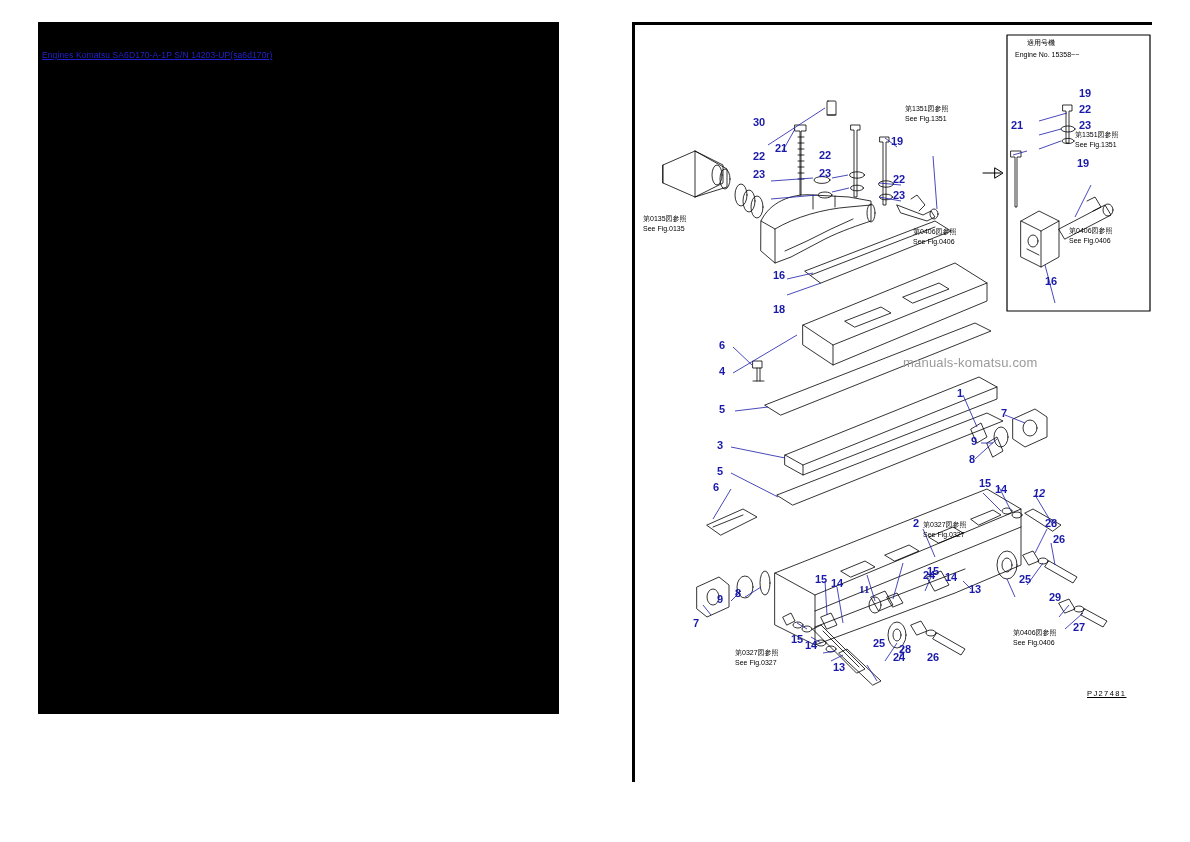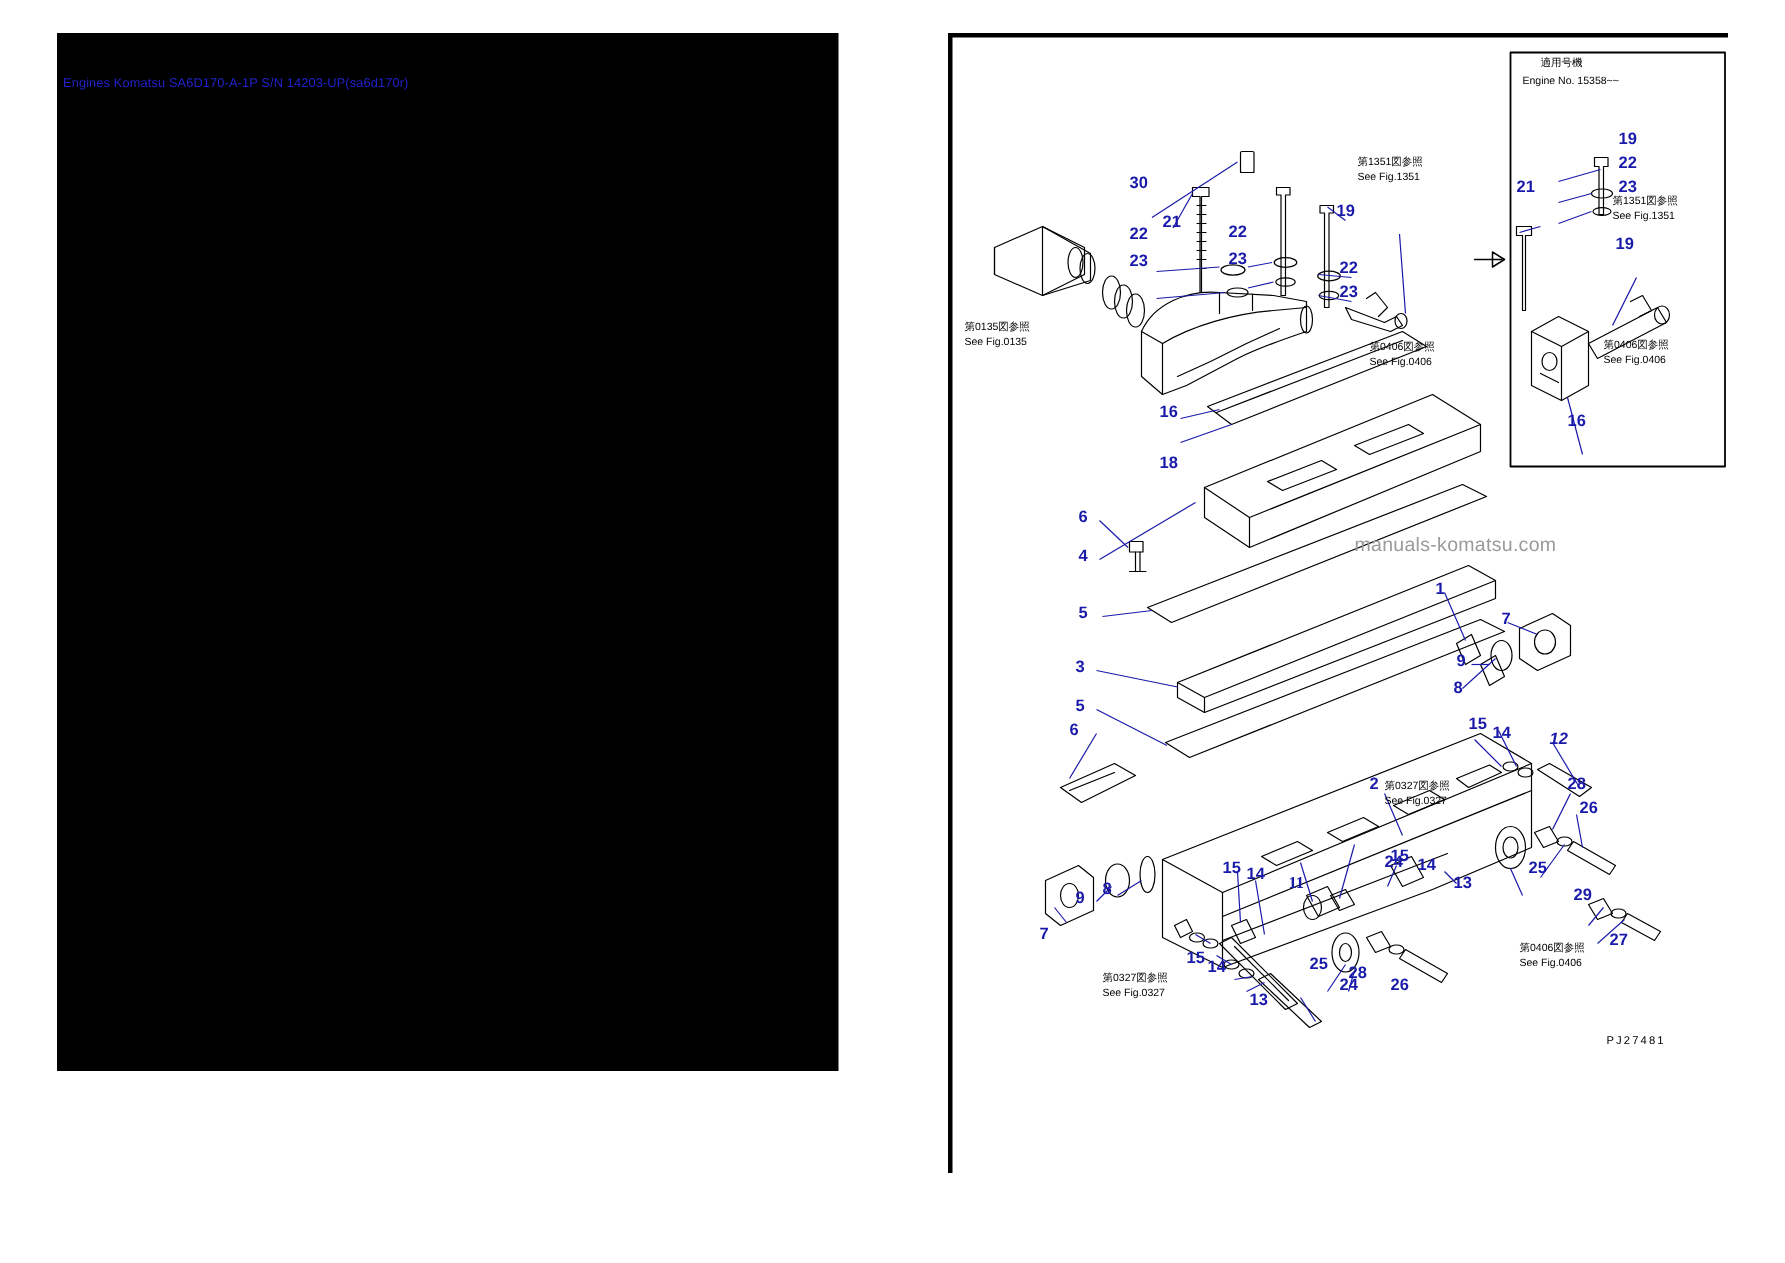--- a/index.html
+++ b/index.html
@@ -22,20 +22,21 @@
     width: 521px;
     height: 692px;
     background: #000000;
   }
   #left-title {
     position: absolute;
     left: 4px;
     top: 28px;
     font-size: 8.5px;
     color: #2222cc;
+    text-decoration: underline;
     white-space: nowrap;
     letter-spacing: 0.1px;
     font-family: "Liberation Sans", sans-serif;
     background: transparent;
     cursor: pointer;
   }
   
   #right-panel {
     position: absolute;
     left: 632px;
@@ -353,21 +354,21 @@
         <path d="M404 110 L426 104"></path>
         <path d="M404 124 L426 116"></path>
         <path d="M392 126 L378 130"></path>
         <path d="M456 160 L440 192"></path>
         <path d="M420 278 L410 240"></path>
       </g>
     </svg>
 
     <div class="watermark">manuals-komatsu.com</div>
 
-    <div class="figcode" style="left:436px; top:664px;">PJ27481</div>
+    <div class="figcode" style="left:452px; top:664px;text-decoration:underline;">PJ27481</div>
 
     <div class="inset-head" style="left:392px; top:14px;">適用号機</div>
     <div class="inset-head" style="left:380px; top:26px;">Engine No. 15358~~</div>
 
     <div class="jpnote" style="left:8px; top:190px;">第0135図参照</div>
     <div class="jpnote" style="left:8px; top:200px;">See Fig.0135</div>
 
     <div class="jpnote" style="left:270px; top:80px;">第1351図参照</div>
     <div class="jpnote" style="left:270px; top:90px;">See Fig.1351</div>
 

